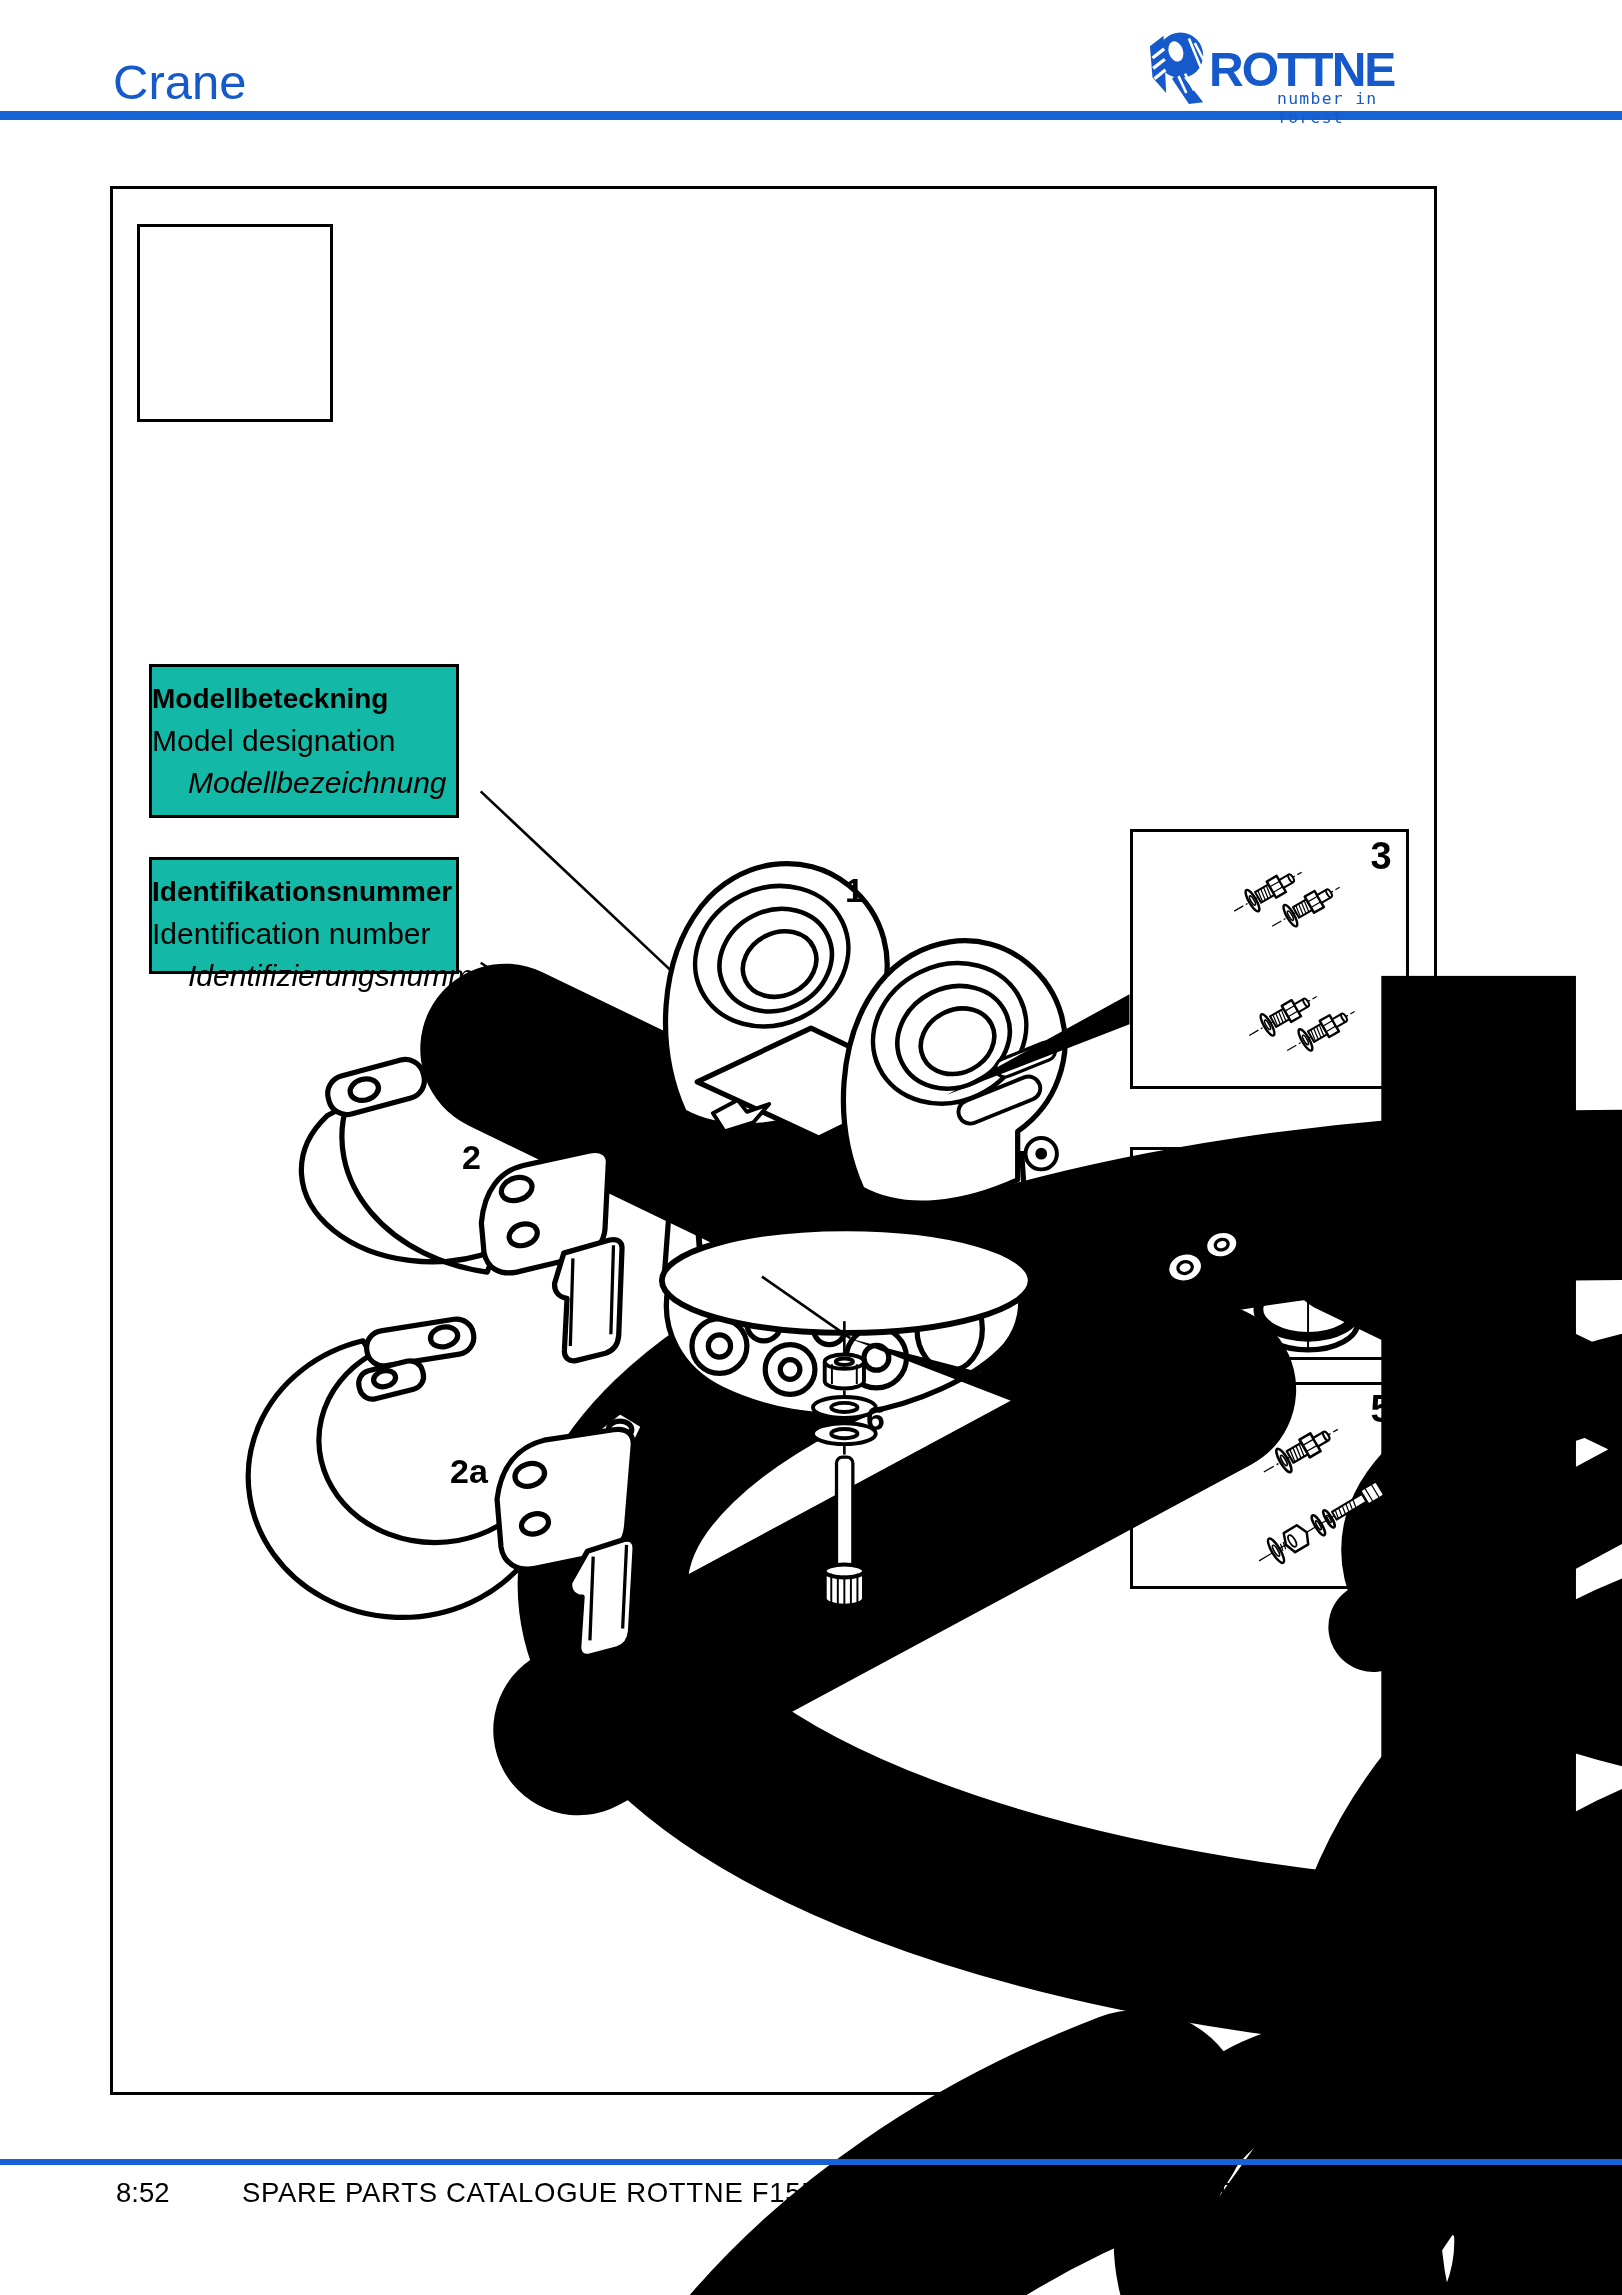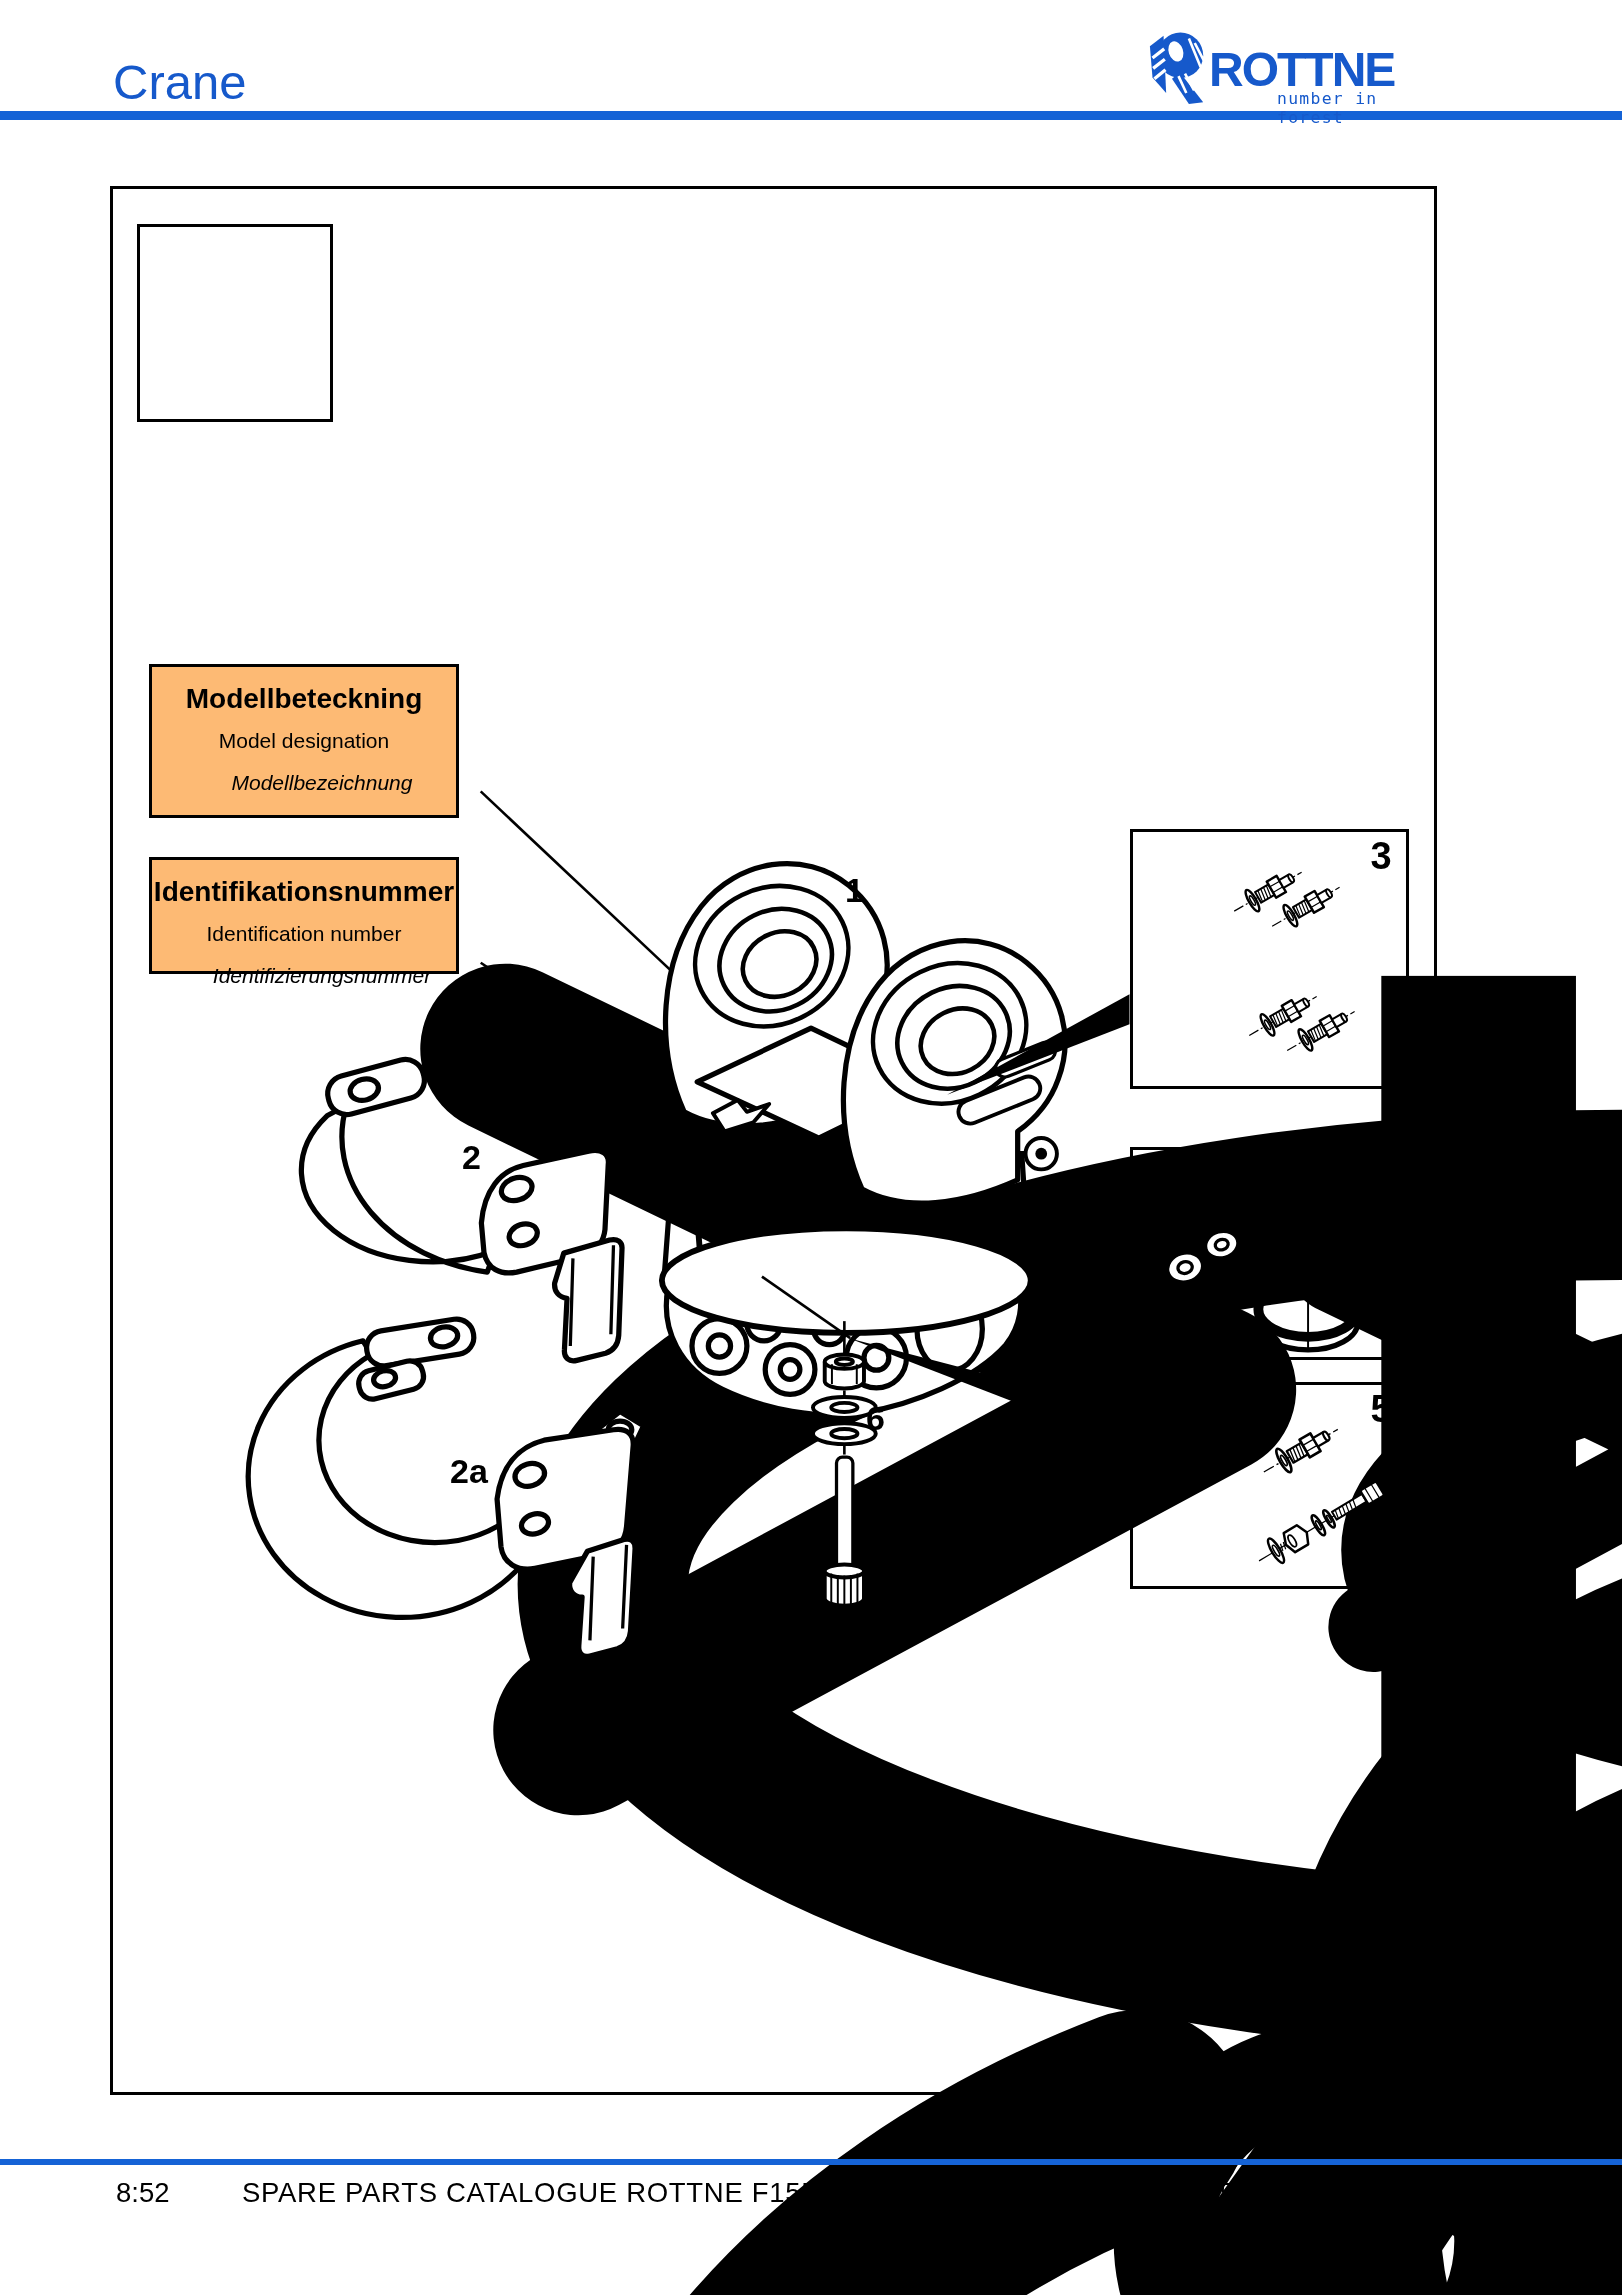--- a/index.html
+++ b/index.html
@@ -25,24 +25,24 @@
     color:var(--blue);letter-spacing:-2px;
   }
   .logo-tagline{
     position:absolute;left:131px;top:60px;font-size:16.4px;letter-spacing:1.3px;
     font-family:"DejaVu Sans Mono",monospace;color:var(--blue);
   }
   .main-box{position:absolute;left:110px;top:186px;width:1327px;height:1909px;border:3.9px solid var(--ink);background:transparent;}
   .icon-box{position:absolute;left:137px;top:224px;width:196px;height:198px;border:3.9px solid var(--ink);background:transparent;}
   .art{position:absolute;left:0;top:0;width:1622px;height:2295px;}
   .callout{
-    position:absolute;border:3.9px solid var(--ink);background:#fdba74;text-align:center;
+    position:absolute;border:3.9px solid var(--ink);background:#14b8a6;text-align:left;
     padding-top:10.5px;
   }
-  .callout .line{line-height:42px;font-size:21px;white-space:nowrap;}
+  .callout .line{line-height:42px;font-size:30px;white-space:nowrap;}
   .callout .line.b{font-weight:bold;font-size:28px;}
   .callout .line.i{font-style:italic;padding-left:36px;}
   .callout-model{left:149px;top:664px;width:310px;height:154px;}
   .callout-ident{left:149px;top:857px;width:310px;height:117px;}
   .plabel{position:absolute;font-size:34px;font-weight:bold;line-height:1;}
   .plabel-1{left:845px;top:873px;}
   .plabel-2{left:462px;top:1140px;}
   .plabel-2a{left:450px;top:1454px;}
   .plabel-6{left:866px;top:1401px;}
   .detail-box{position:absolute;border:3.9px solid var(--ink);background:transparent;}

